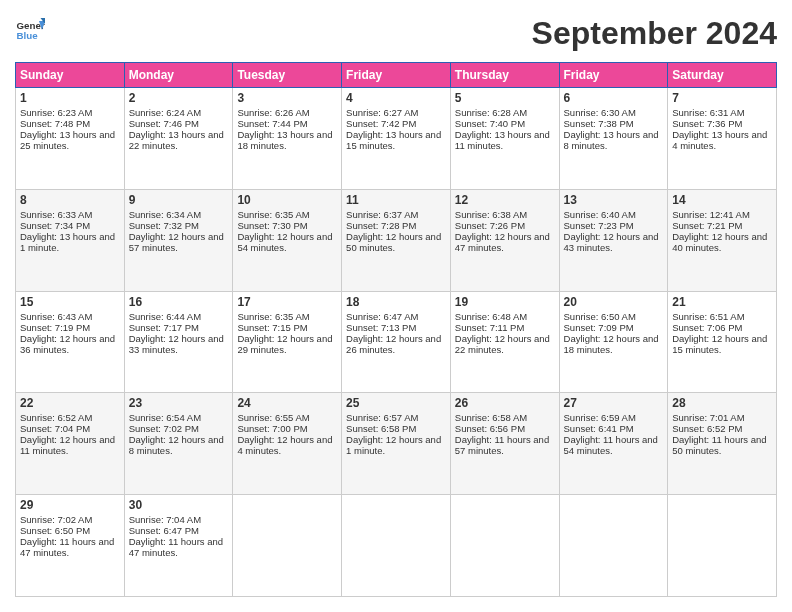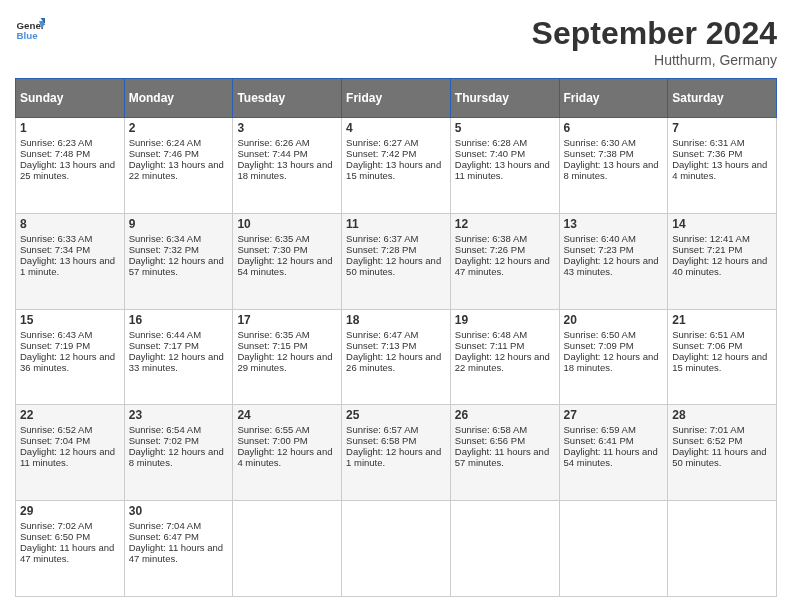--- a/index.html
+++ b/index.html
@@ -26,44 +26,44 @@
     .logo {
       display: flex;
       align-items: center;
       gap: 4px;
     }
     .logo-icon {
       width: 30px;
       height: 30px;
     }
     .title-block {
-      text-align: right;
+      text-align: center;
     }
     .month-title {
       font-size: 32px;
       font-weight: bold;
       color: #333;
     }
     .location {
       font-size: 14px;
       color: #555;
     }
     .calendar {
       flex: 1;
       border: 1px solid #ccc;
       border-collapse: collapse;
       width: 100%;
       table-layout: fixed;
     }
     .calendar th {
-      background: #737373;
+      background: #ec4899;
       color: #fff;
       font-size: 12px;
       font-weight: bold;
-      padding: 12px 4px;
+      padding: 5px 4px;
       text-align: left;
       border: 1px solid #2a5fb4;
     }
     .calendar td {
       border: 1px solid #ccc;
       vertical-align: top;
       padding: 3px 4px;
       font-size: 9.5px;
       color: #333;
       background: #fff;
@@ -89,21 +89,20 @@
     <div class="logo">
       <svg class="logo-icon" viewBox="0 0 40 40">
         <text x="2" y="18" font-size="13" font-weight="bold" fill="#333" font-family="Arial">General</text>
         <text x="2" y="32" font-size="13" font-weight="bold" fill="#4a90d9" font-family="Arial">Blue</text>
         <polygon points="32,8 40,8 36,20" fill="#4a90d9"></polygon>
         <polygon points="34,4 40,4 40,12" fill="#2a6faa"></polygon>
       </svg>
     </div>
     <div class="title-block">
       <div class="month-title">September 2024</div>
-      <div class="location">Hutthurm, Germany</div>
     </div>
   </div>
 
   <table class="calendar">
     <thead>
       <tr>
         <th>Sunday</th>
         <th>Monday</th>
         <th>Tuesday</th>
         <th>Friday</th>

